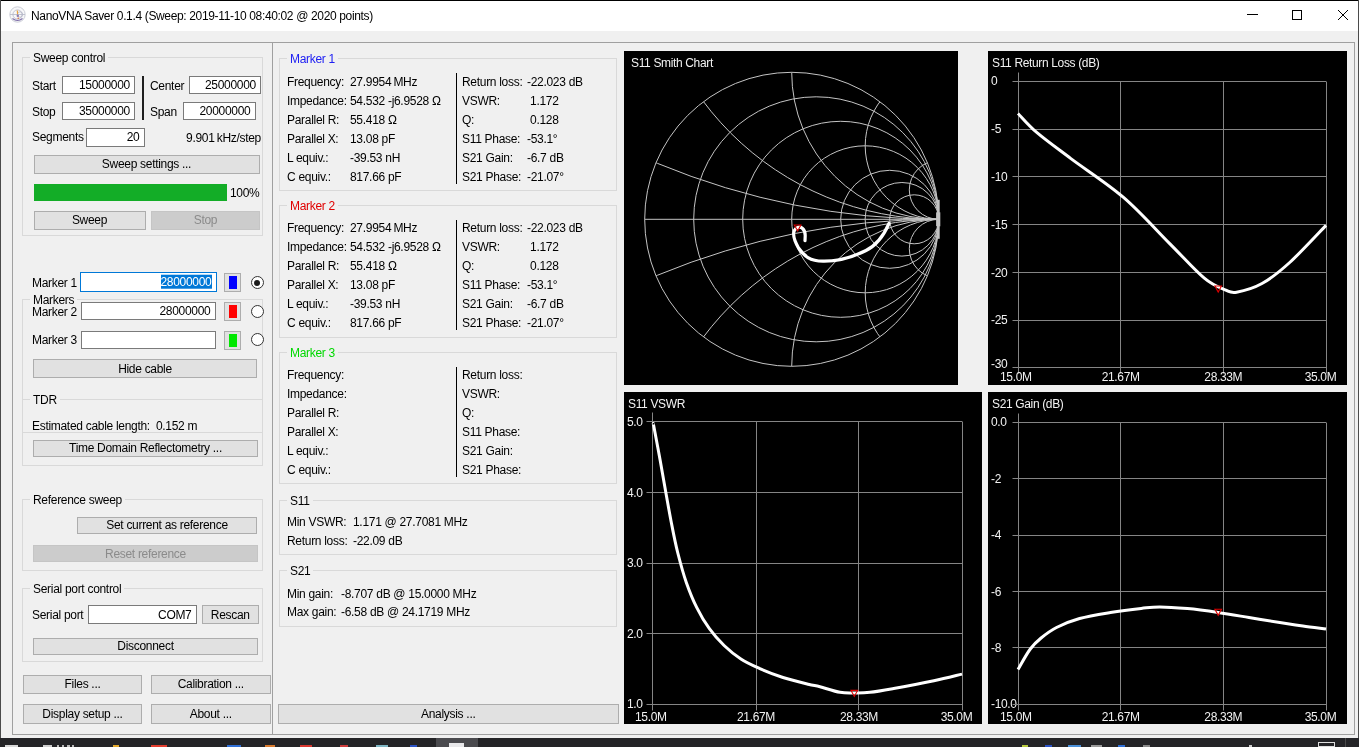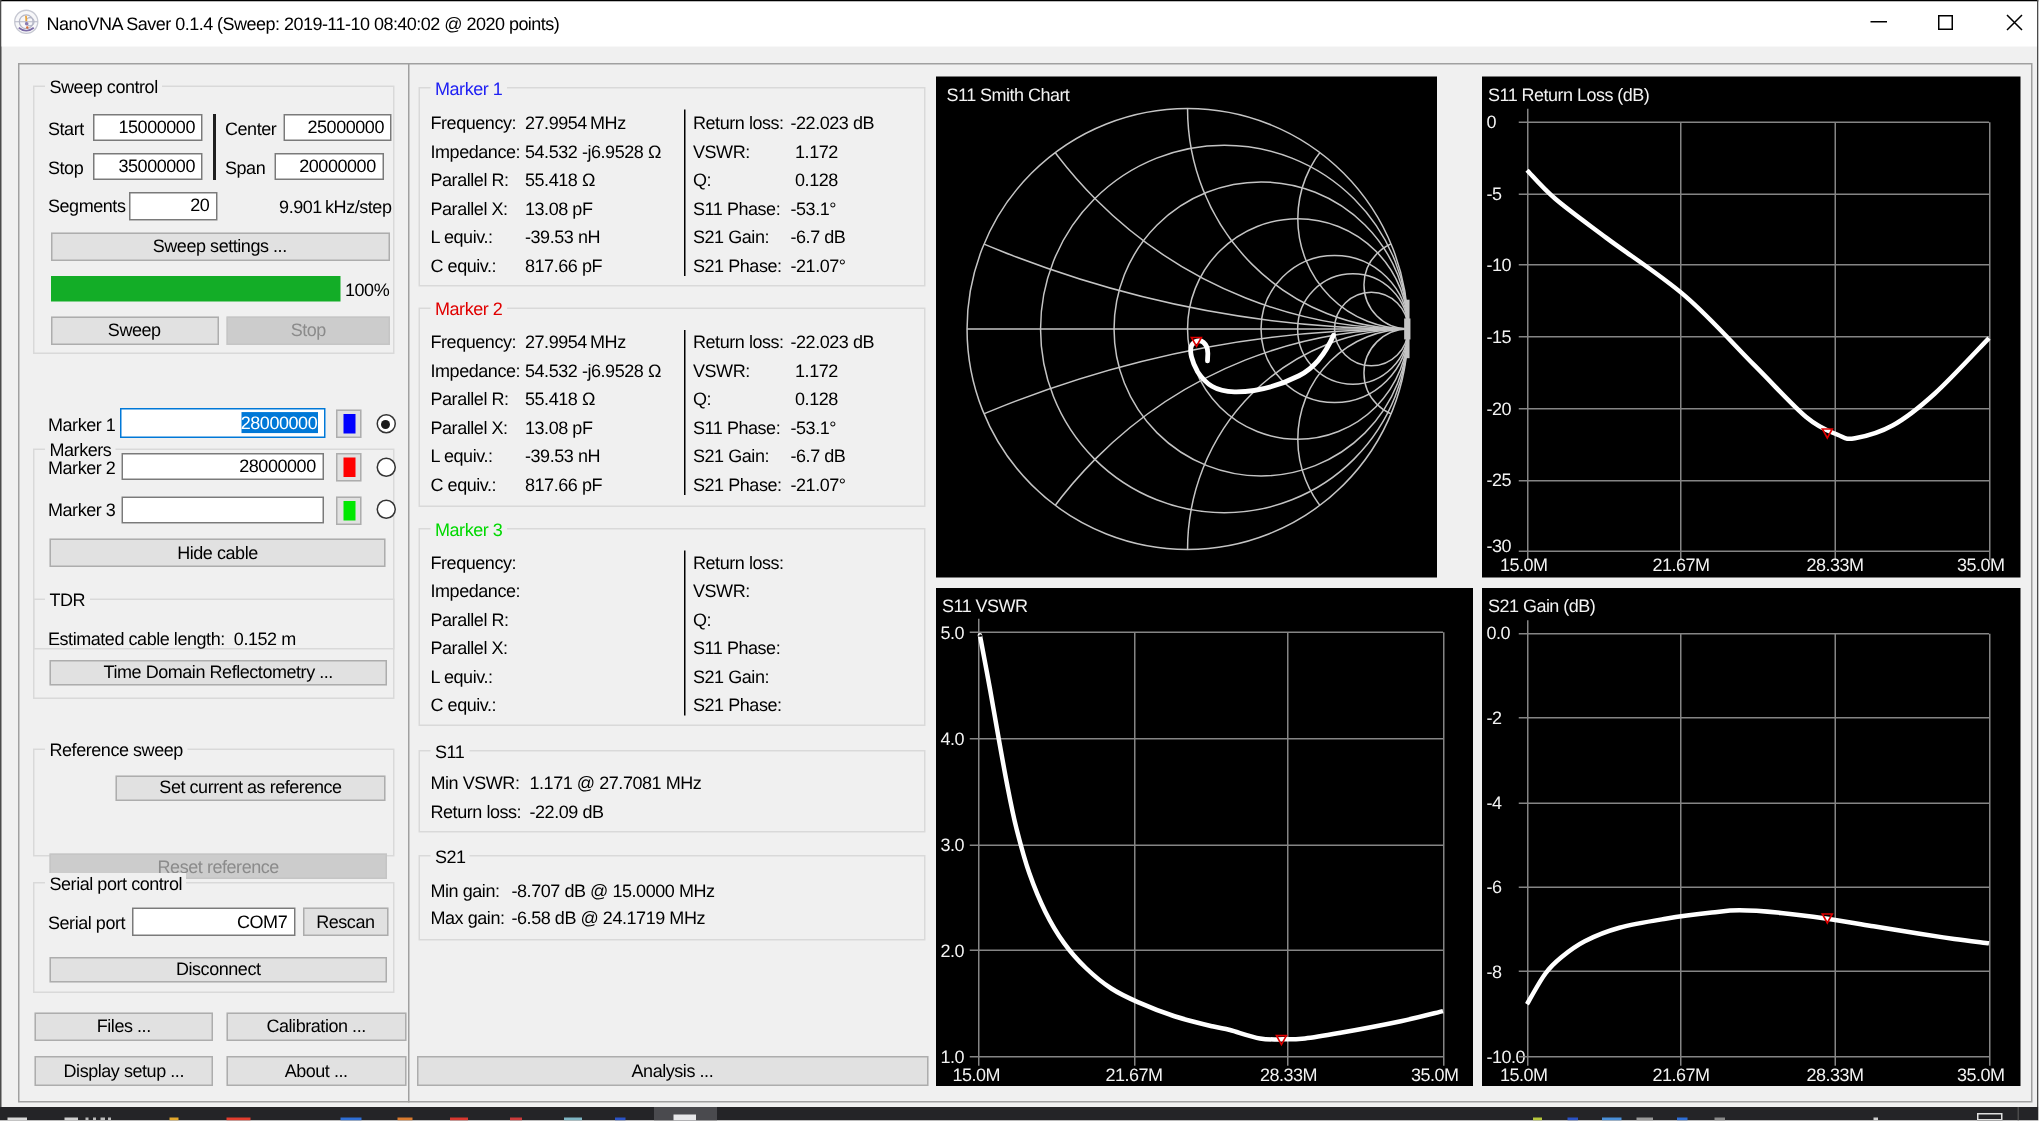--- a/index.html
+++ b/index.html
@@ -106,21 +106,21 @@
 <div class="t" style="left:32px;top:419px;">Estimated cable length:&nbsp; 0.152 m</div>
 <div class="btn" style="left:33px;top:440px;width:225px;height:16.5px;">
     <span>Time Domain Reflectometry ...</span>
   </div>
 <div class="grp" style="left:22px;top:498.5px;width:241px;height:72.0px;">
     <span class="gt">Reference sweep</span>
   </div>
 <div class="btn" style="left:33px;top:516.5px;width:180px;height:17.0px;margin-left:44px;">
     <span>Set current as reference</span>
   </div>
-<div class="btn btnd" style="left:33px;top:545px;width:225px;height:17px;margin-top:24px;">
+<div class="btn btnd" style="left:33px;top:545px;width:225px;height:17px;">
     <span>Reset reference</span>
   </div>
 <div class="grp" style="left:22px;top:587.5px;width:241px;height:74.5px;">
     <span class="gt">Serial port control</span>
   </div>
 <div class="t" style="left:32px;top:607.5px;">Serial port</div>
 <div class="inp" style="left:87.5px;top:605px;width:109.0px;height:19px;border-color:#7a7a7a;">
     <span>COM7</span>
   </div>
 <div class="btn" style="left:202px;top:605px;width:56.5px;height:19px;">

